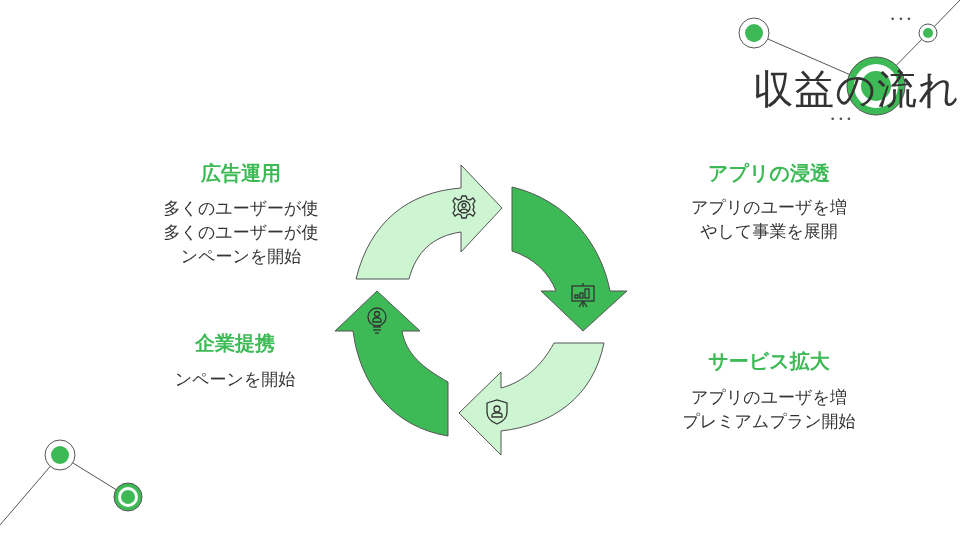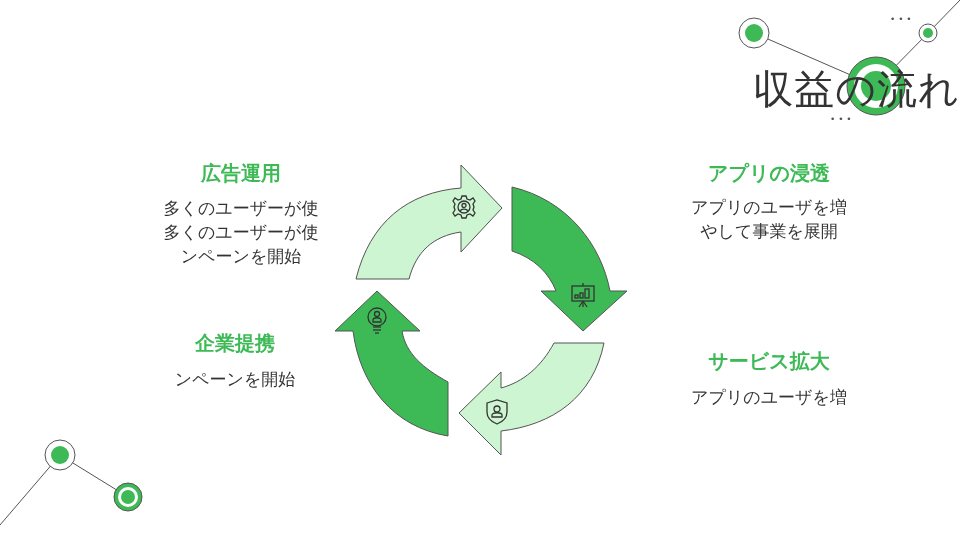--- a/index.html
+++ b/index.html
@@ -133,14 +133,15 @@
   <div class="heading">企業提携</div>
   <div class="desc">
     <div>ンペーンを開始</div>
   </div>
 </div>
 
 <div class="block" id="b4">
   <div class="heading">サービス拡大</div>
   <div class="desc">
     <div>アプリのユーザを増</div>
+    <div>プレミアムプラン開始</div>
   </div>
 </div>
 
 </body></html>

